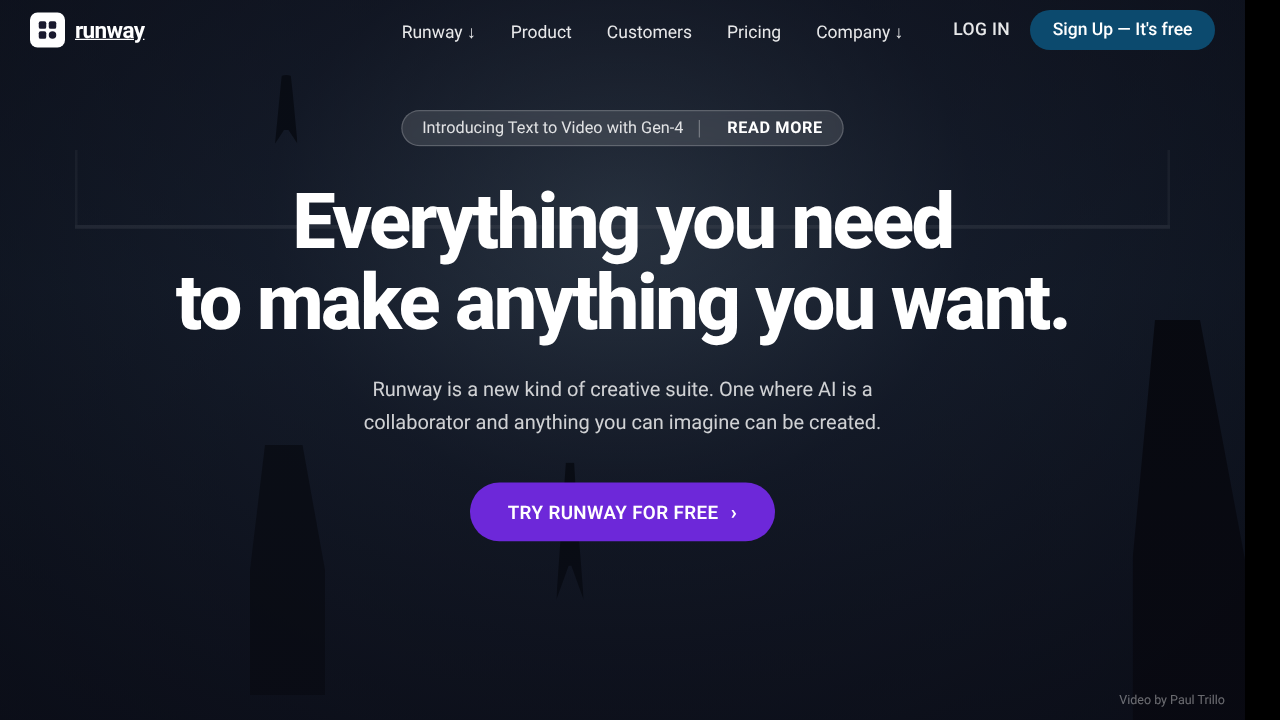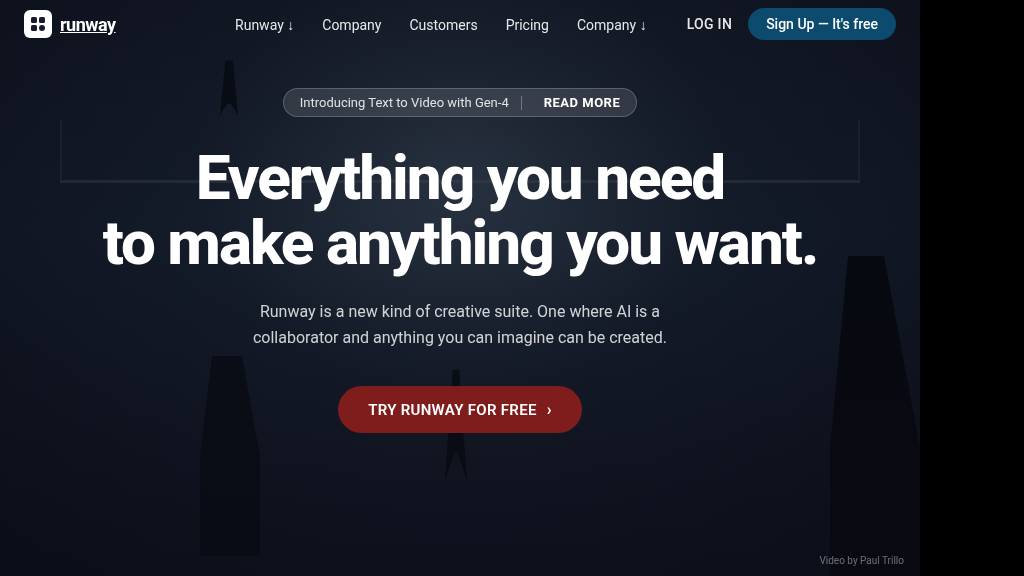--- a/index.html
+++ b/index.html
@@ -7,21 +7,21 @@
     body {
       font-family: -apple-system, BlinkMacSystemFont, 'Segoe UI', Roboto, sans-serif;
       width: 1024px;
       height: 576px;
       overflow: hidden;
       background: #000;
     }
 
     .hero {
       position: relative;
-      width: 920px;
+      width: 996px;
       height: 576px;
       overflow: hidden;
       display: flex;
       flex-direction: column;
       align-items: center;
     }
 
     .bg-overlay {
       position: absolute;
       inset: 0;
@@ -229,21 +229,21 @@
       font-weight: 400;
       line-height: 1.6;
       max-width: 440px;
       margin-bottom: 36px;
     }
 
     .hero-cta {
       display: inline-flex;
       align-items: flex-end;
       gap: 10px;
-      background: #7f1d1d;
+      background: #6d28d9;
       color: #fff;
       font-size: 15px;
       font-weight: 600;
       padding: 14px 30px;
       border-radius: 32px;
       text-decoration: none;
       letter-spacing: 0.3px;
       cursor: pointer;
       border: none;
     }
@@ -309,21 +309,21 @@
         </svg>
       </div>
       <span>runway</span>
     </a>
 
     <ul class="nav-links">
       <li>
         <a href="#">Runway ↓</a>
       </li>
       <li>
-        <a href="#">Company</a>
+        <a href="#">Product</a>
       </li>
       <li>
         <a href="#">Customers</a>
       </li>
       <li>
         <a href="#">Pricing</a>
       </li>
       <li>
         <a href="#">Company ↓</a>
       </li>

